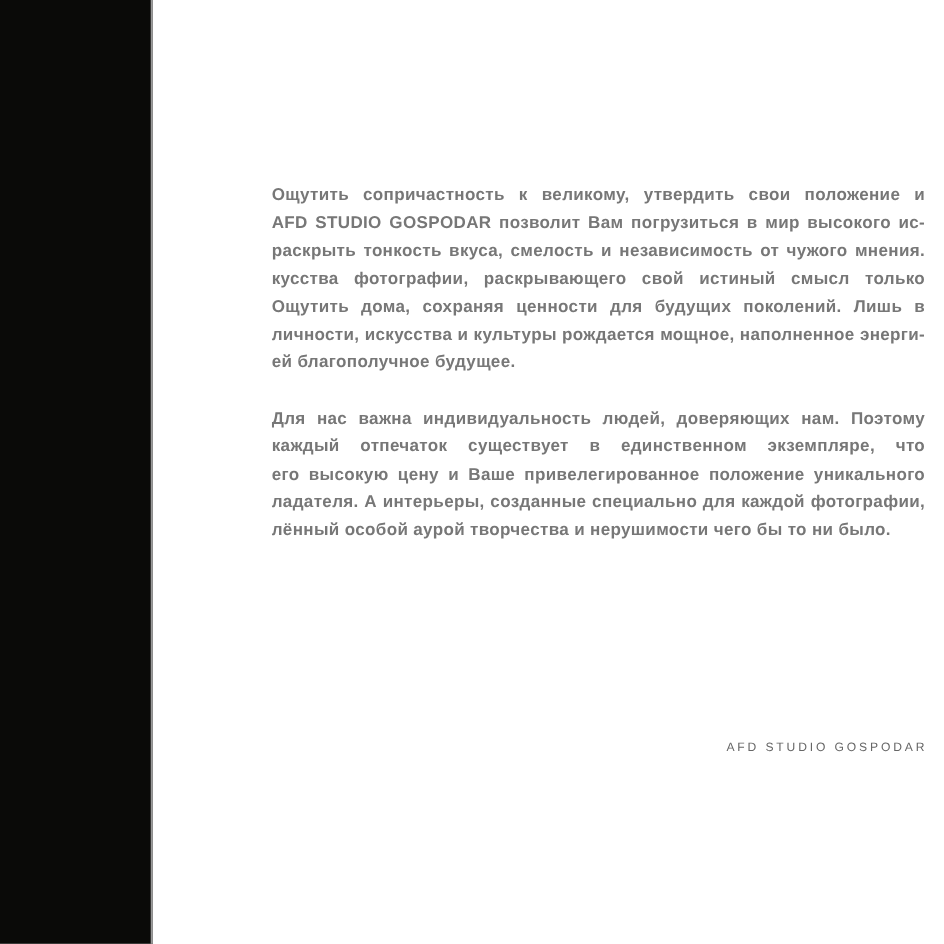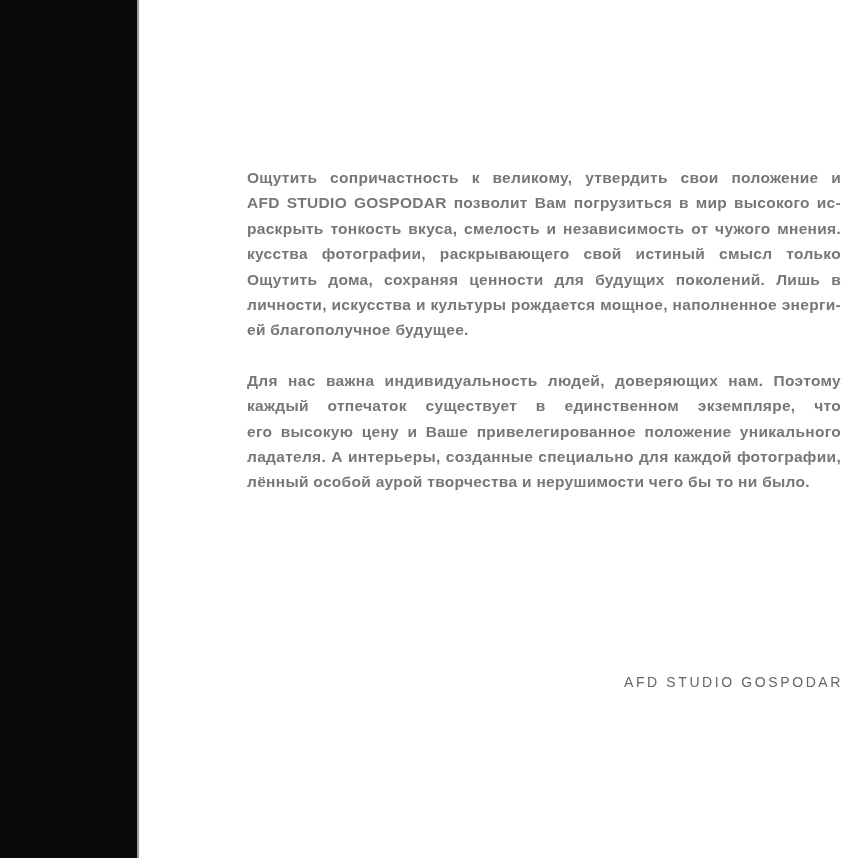--- a/index.html
+++ b/index.html
@@ -46,21 +46,21 @@
   }
   .line.last {
     text-align: left;
     text-align-last: left;
   }
   .signature {
     position: absolute;
     right: 15px;
     top: 674px;
     color: #666666;
-    font-size: 14px;
+    font-size: 11px;
     font-weight: 300;
     letter-spacing: 2.6px;
     white-space: nowrap;
   }
 </style>
 </head>
 <body>
 
 <div class="black-band"></div>
 

